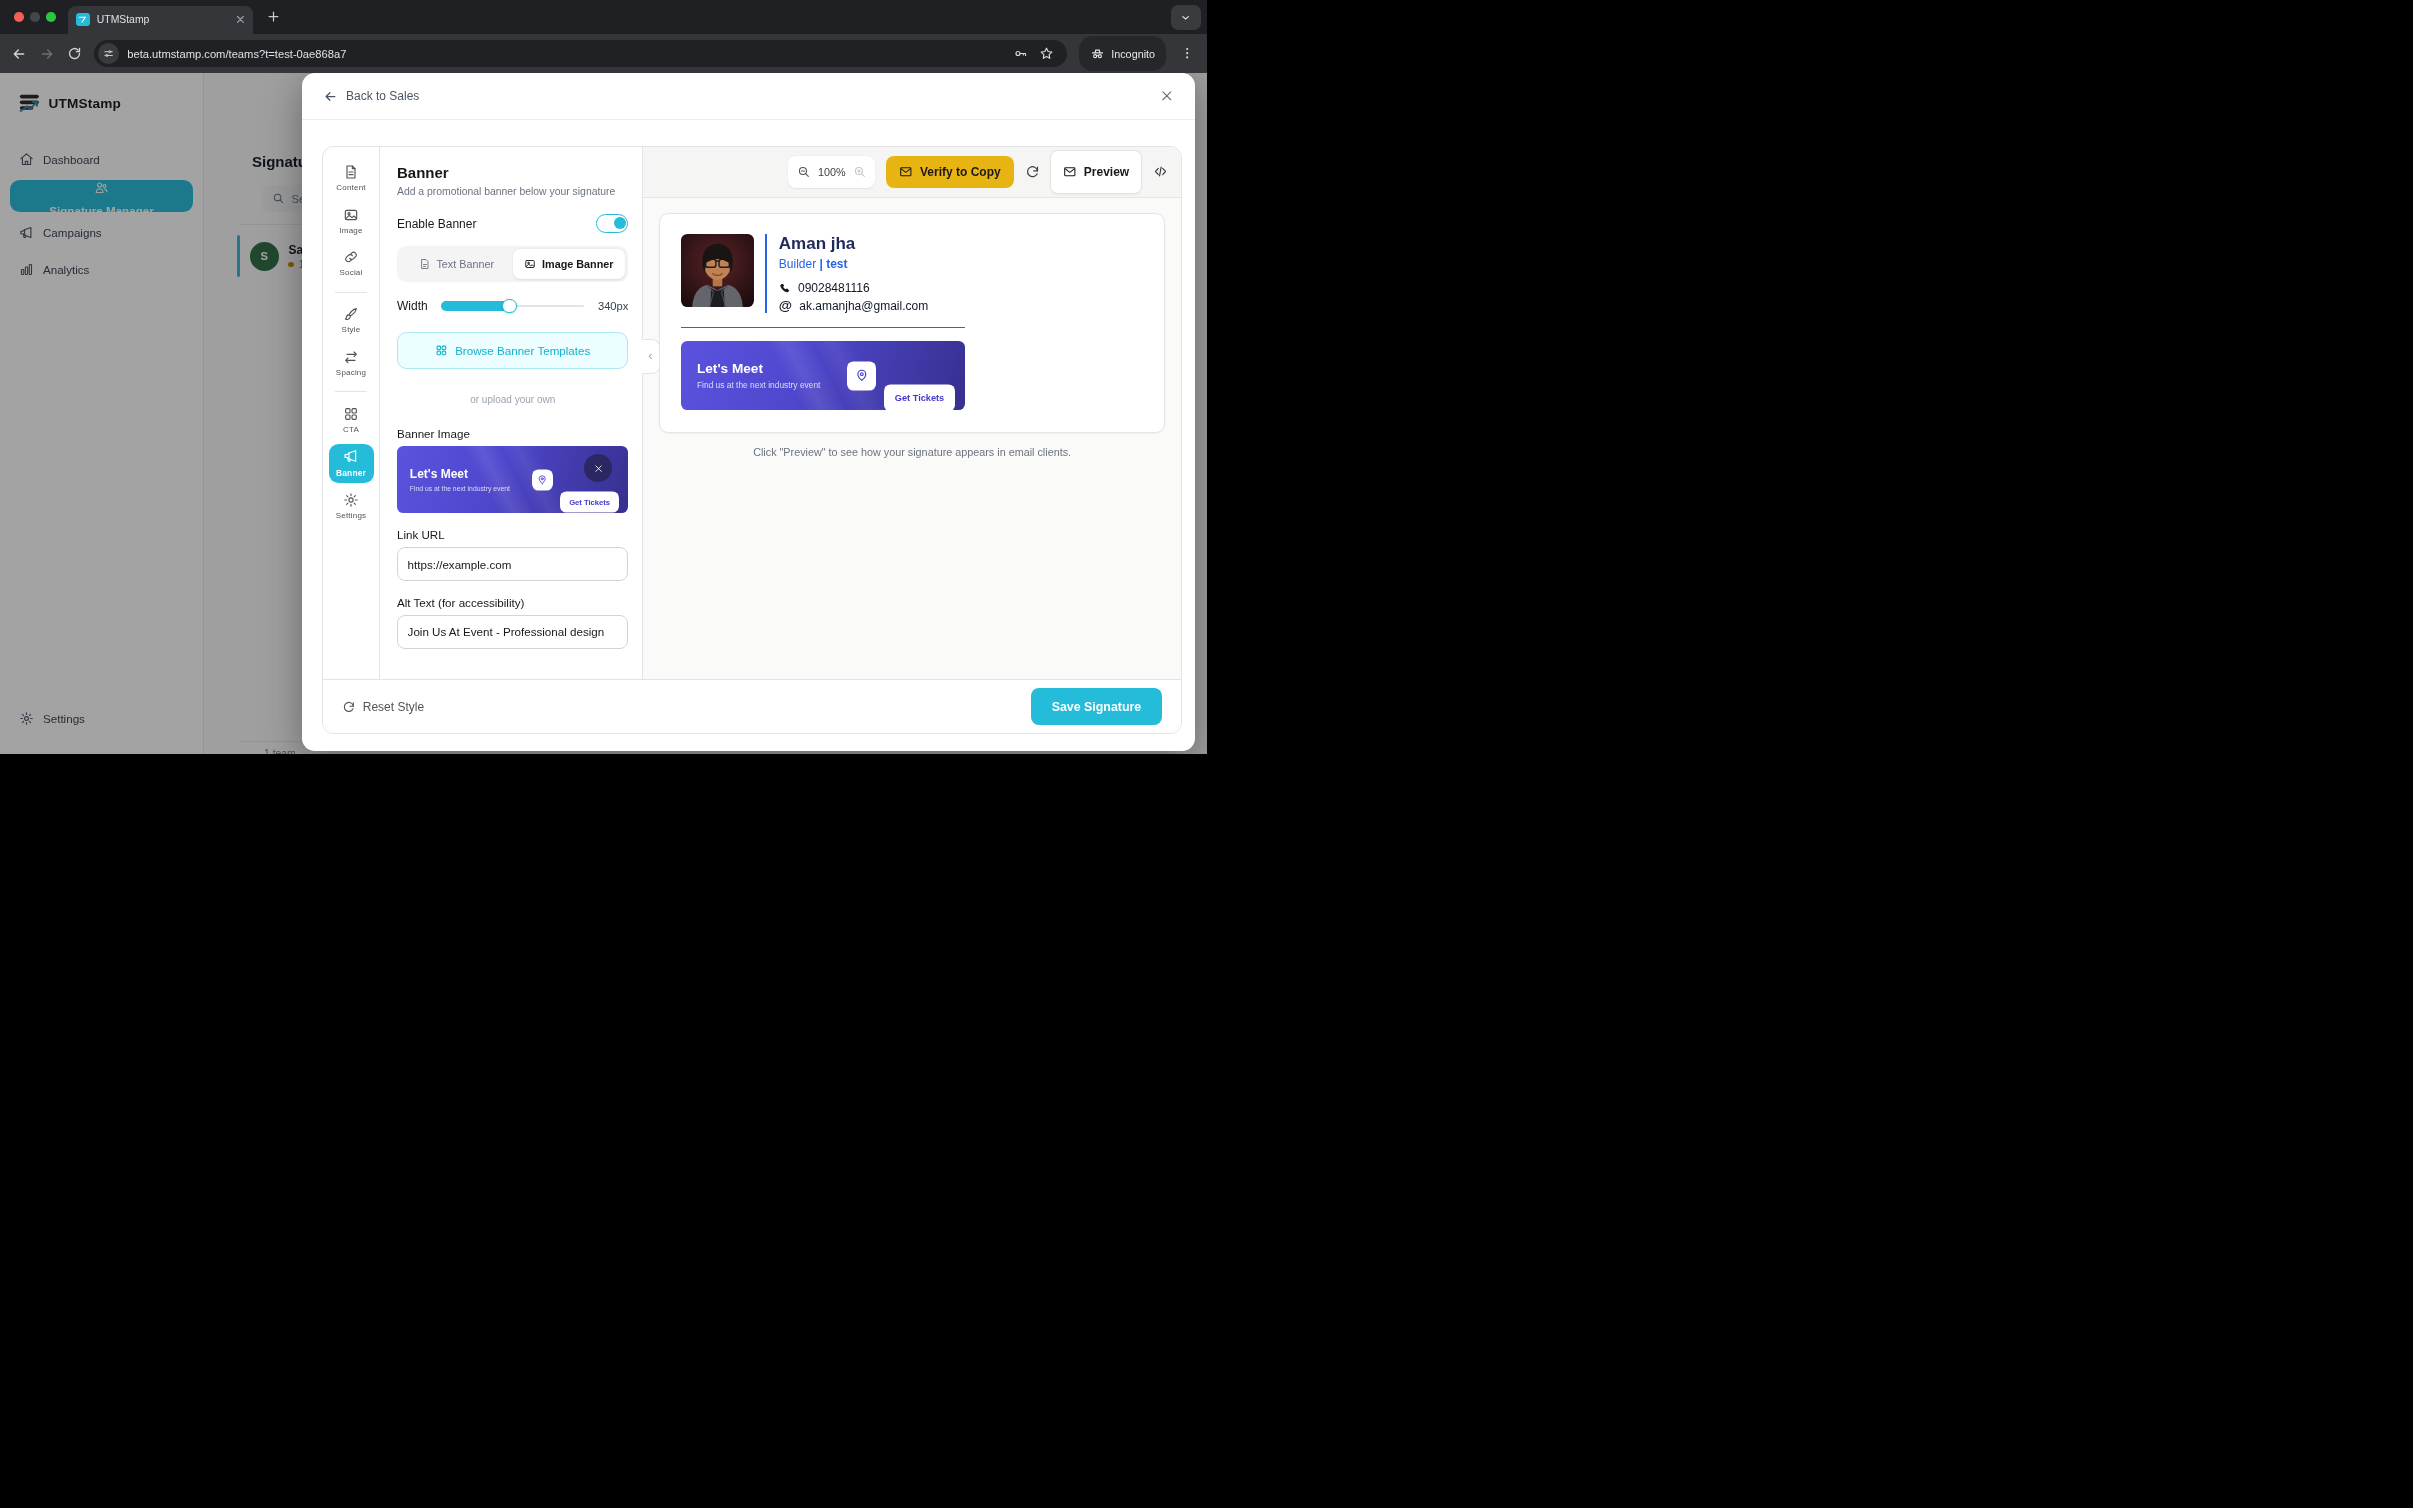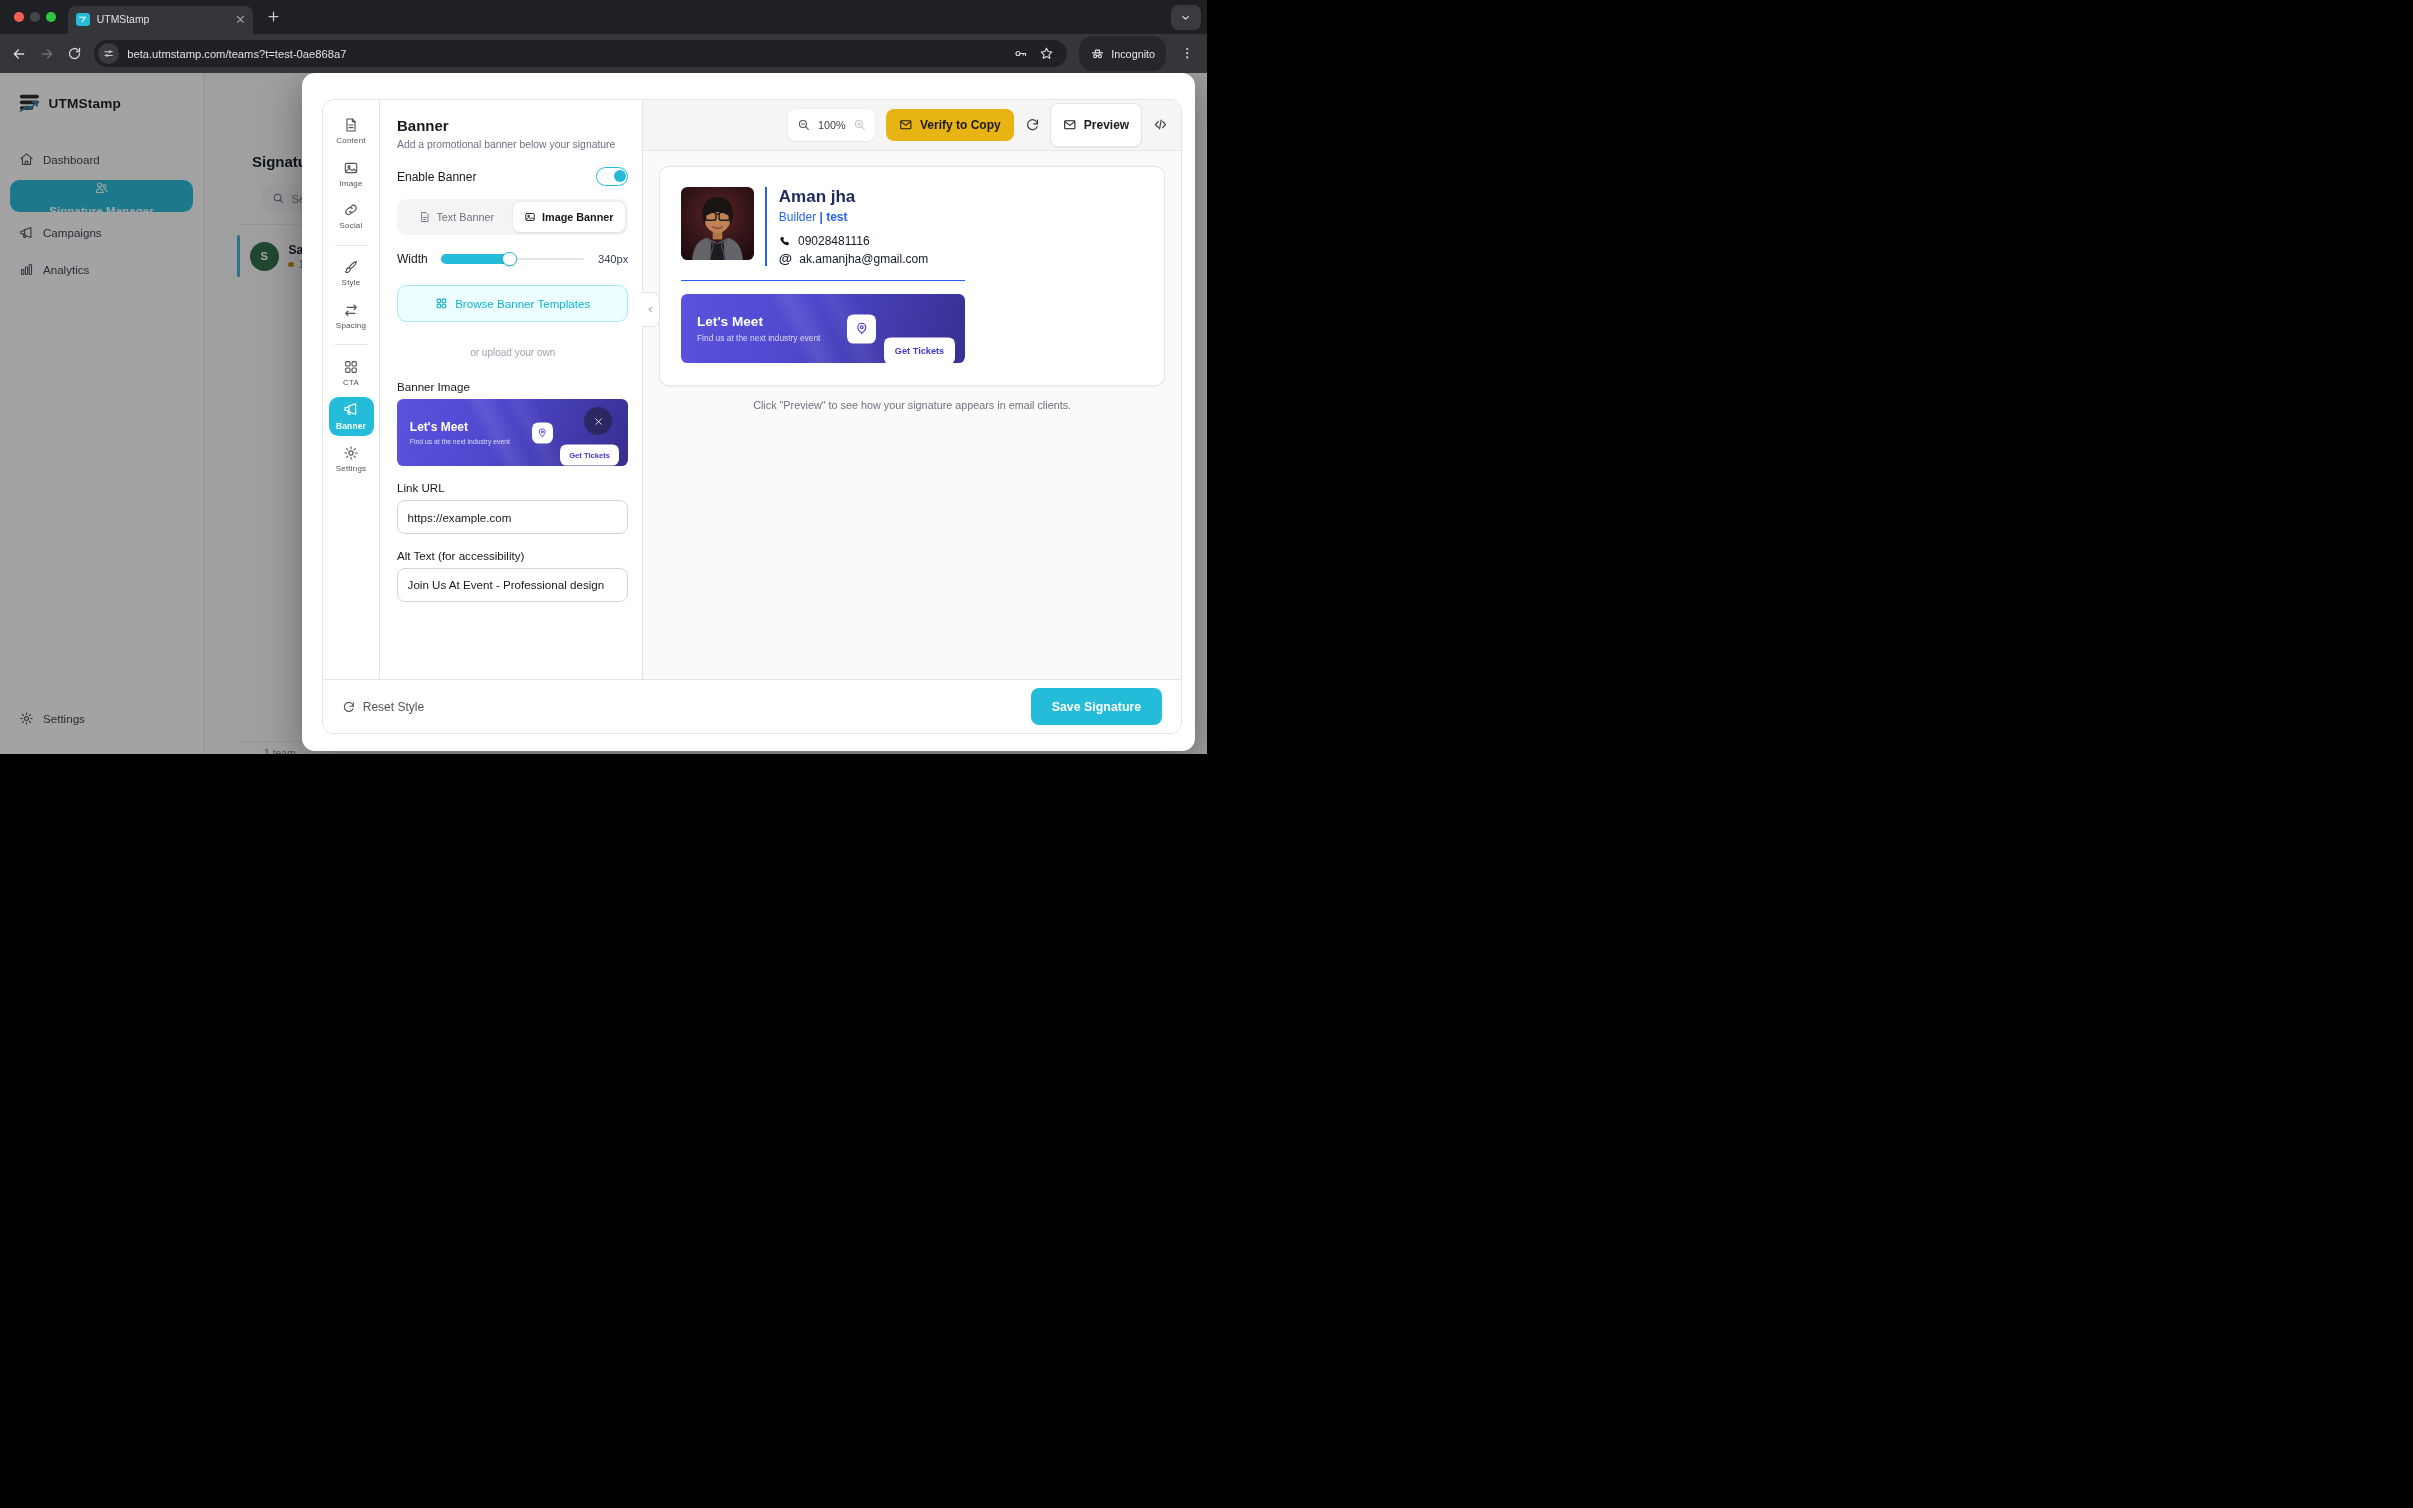--- a/index.html
+++ b/index.html
@@ -357,20 +357,35 @@
           </span>
       </span>
     </div>
     <div class="bg-foot-div"></div>
     <div class="bg-foot">1 team</div>
   </div>
   <div class="overlay"></div>
 </div>
 
 <div class="modal">
+  <div class="modal-head">
+    <span class="back-link">
+      <span class="icon">
+        <svg width="15" height="15" viewBox="0 0 24 24" fill="none" stroke="#4b5563" stroke-width="2" stroke-linecap="round" stroke-linejoin="round">
+            <path d="M19 12H5M11 6l-6 6 6 6"></path>
+          </svg>
+      </span>
+      <span>Back to Sales</span>
+    </span>
+    <span class="modal-close icon">
+      <svg width="13.6" height="13.6" viewBox="0 0 24 24" stroke="currentColor" stroke-width="2" stroke-linecap="round">
+          <path d="M5 5l14 14M19 5L5 19"></path>
+        </svg>
+    </span>
+  </div>
 
   <div class="modal-body">
     <div class="editor-card">
       <div class="editor-main">
 
         <div class="rail">
           <div class="rail-item">
             <span class="icon">
               <svg width="16" height="16" viewBox="0 0 24 24" fill="none" stroke="currentColor" stroke-width="1.7" stroke-linecap="round" stroke-linejoin="round">
                   <path d="M6 3h8l4 4v14H6z"></path>

